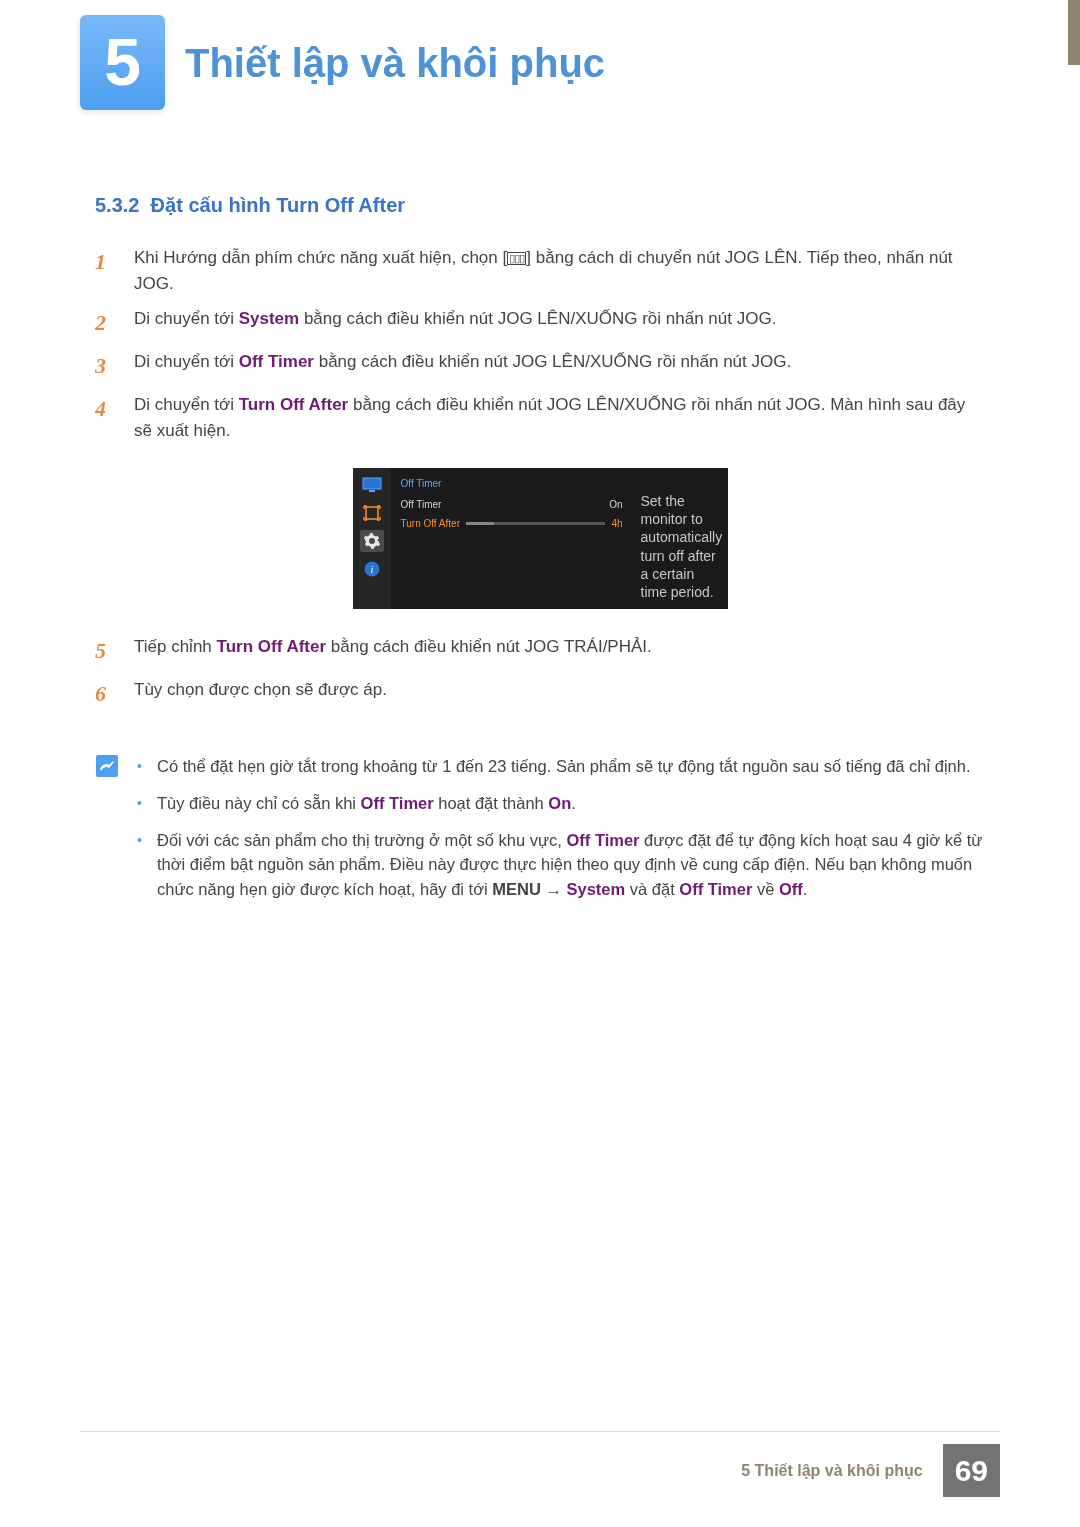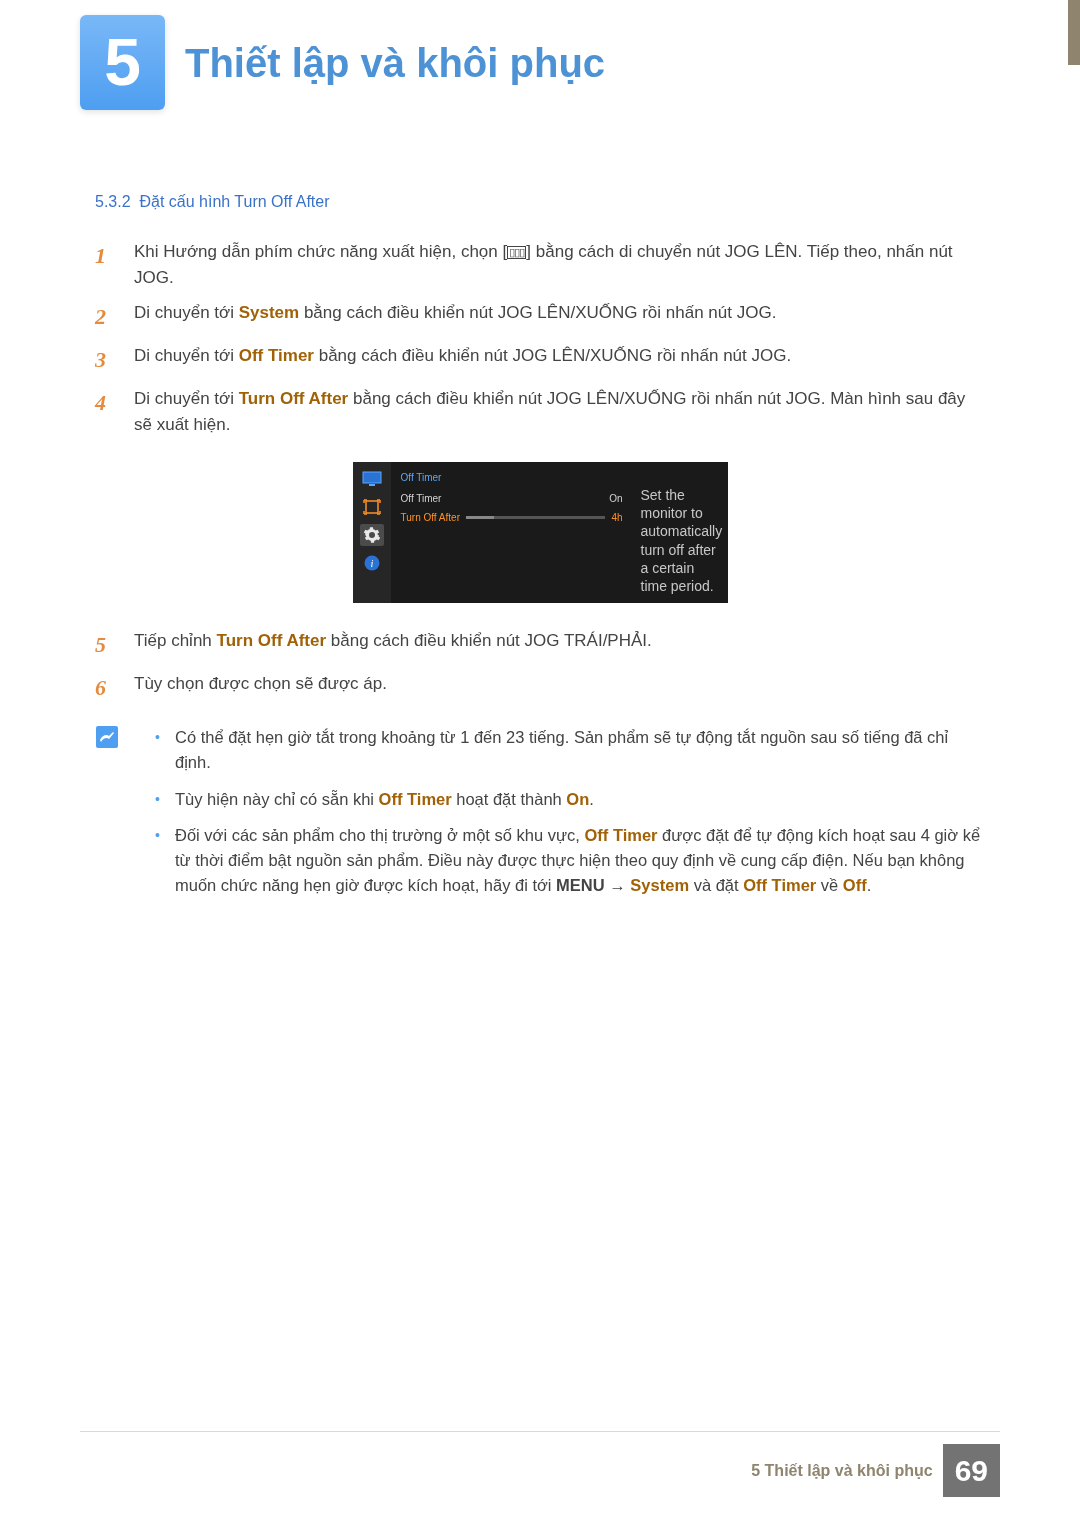--- a/index.html
+++ b/index.html
@@ -43,39 +43,39 @@
   .chapter-title {
     font-size: 40px;
     font-weight: bold;
     color: #4e92d6;
   }
   .content {
     padding: 80px 95px 0 95px;
   }
   .section-heading {
     color: #3a72c8;
-    font-weight: normal;
-    font-size: 16px;
+    font-weight: bold;
+    font-size: 20px;
     margin-bottom: 25px;
   }
   .step-row {
     display: flex;
     gap: 15px;
     margin-bottom: 10px;
   }
   .step-num {
     font-size: 22px;
     font-style: italic;
     color: #e58b3f;
     font-weight: 600;
     min-width: 24px;
     font-family: Georgia, 'Times New Roman', serif;
   }
   .step-text { flex: 1; }
-  .accent { color: #a16207; font-weight: bold; }
+  .accent { color: #701a75; font-weight: bold; }
   .bold { font-weight: bold; }
   .osd-wrap {
     display: flex;
     justify-content: center;
     margin: 25px 0 25px 0;
   }
   .osd {
     width: 375px;
     background: #1a1a1a;
     display: flex;
@@ -95,22 +95,22 @@
   .osd-ico svg { display:block; }
   .osd-main { flex: 1; padding: 8px 10px 40px 10px; }
   .osd-h { color: #5aa7ff; margin-bottom: 6px; }
   .osd-line { display: flex; justify-content: space-between; color: #d3d3d3; margin-bottom: 4px; font-size: 10px;}
   .osd-sel { color: #ff9126; display:flex; justify-content:space-between; align-items:center;}
   .osd-bar { flex:1; margin: 0 6px; height:3px; background:#555; position:relative; }
   .osd-bar .fill{ position:absolute;left:0;top:0;bottom:0;width:20%; background:#888;}
   .osd-desc { width: 95px; padding: 8px 8px; color: #c7c7c7; font-size: 14px; line-height:1.3;margin-top:16px;}
   .notes {
     display: flex;
-    gap: 36px;
-    margin-top: 21px;
+    gap: 18px;
+    margin-top: 44px;
   }
   .note-icon {
     width: 24px; height: 24px; flex-shrink:0;
   }
   .note-list { flex: 1; }
   .note-list li { list-style: none; position: relative; padding-left: 20px; margin-bottom: 12px; font-size: 16.5px;}
   .note-list li::before {
     content: "•";
     position: absolute;
     left: 0;
@@ -124,21 +124,21 @@
     left: 80px;
     right: 80px;
     display: flex;
     justify-content: flex-end;
     align-items: center;
     border-top: 1px solid #d9d9d9;
     padding-top: 12px;
     padding-bottom: 30px;
     gap: 0;
   }
-  .footer-text { color:#8f856e; font-weight:bold; font-size:16px; margin-right:10px;}
+  .footer-text { color:#8f856e; font-weight:bold; font-size:16px; margin-right:20px;}
   .footer-page {
     background:#737373;
     color:#fff;
     font-size: 30px;
     font-weight: 600;
     padding: 4px 12px;
   }
   .menu-glyph {
     display:inline-block;
     padding: 0 1px;
@@ -253,21 +253,21 @@
   <div class="notes">
     <div class="note-icon">
       <svg width="24" height="24" viewBox="0 0 24 24">
           <rect x="1" y="1" width="22" height="22" rx="2" fill="#4e9ef1"></rect>
           <path d="M5 15 C7 10 12 9 14 11 L18 7 L19 8 L14 14 C12 12 8 13 6 17 Z" fill="#fff"></path>
         </svg>
     </div>
     <ul class="note-list">
       <li><span>Có thể đặt hẹn giờ tắt trong khoảng từ 1 đến 23 tiếng. Sản phẩm sẽ tự động tắt nguồn sau số tiếng đã chỉ định.</span></li>
       <li>
-        <span>Tùy hiện này chỉ có sẵn khi </span><span class="accent">Off Timer</span><span> hoạt đặt thành </span><span class="accent">On</span><span>.</span>
+        <span>Tùy điều này chỉ có sẵn khi </span><span class="accent">Off Timer</span><span> hoạt đặt thành </span><span class="accent">On</span><span>.</span>
       </li>
       <li>
         <span>Đối với các sản phẩm cho thị trường ở một số khu vực, </span><span class="accent">Off Timer</span><span> được đặt để tự động kích hoạt sau 4 giờ kể từ thời điểm bật nguồn sản phẩm. Điều này được thực hiện theo quy định về cung cấp điện. Nếu bạn không muốn chức năng hẹn giờ được kích hoạt, hãy đi tới </span><span class="bold">MENU</span><span> → </span><span class="accent">System</span><span> và đặt </span><span class="accent">Off Timer</span><span> về </span><span class="accent">Off</span><span>.</span>
       </li>
     </ul>
   </div>
 </div>
 
 <div class="footer">
   <div class="footer-text">5 Thiết lập và khôi phục</div>

